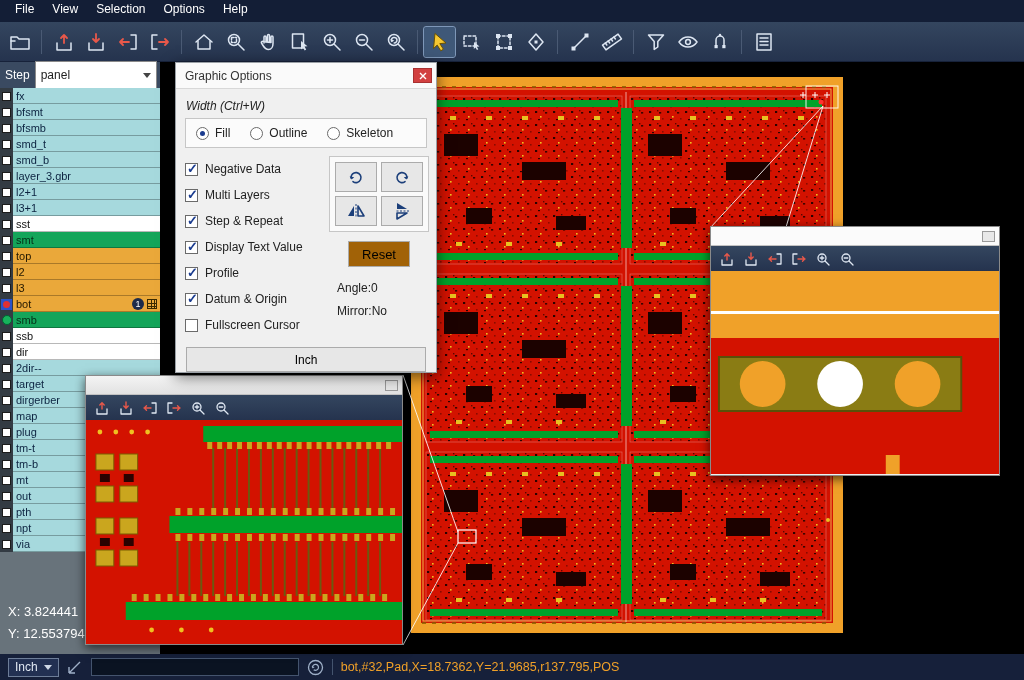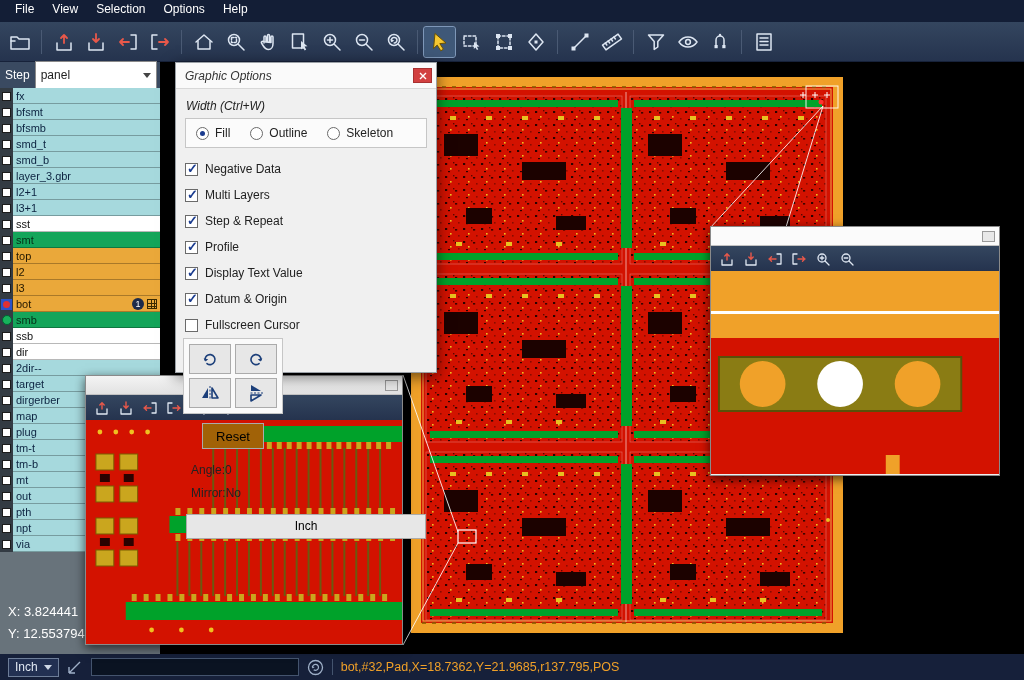--- a/index.html
+++ b/index.html
@@ -71,31 +71,31 @@
     align-items:center; gap:3px; padding:0 5px; }
   .wbtn { width:21px; height:20px; display:flex; align-items:center; justify-content:center; border-radius:2px; }
   .win-content { position:relative; overflow:hidden; }
   .win-content svg { display:block; width:100%; height:100%; }
 
   
   .dialog { position:absolute; left:175px; top:62px; width:262px; height:311px; background:#f0f0f0;
     border:1px solid #9aa0a6; box-shadow:0 4px 14px rgba(0,0,0,.55); font-size:12px; color:#222; z-index:9; }
   .dlg-title { height:26px; background:#fafafa; display:flex; align-items:center; padding:0 4px 0 9px;
     border-bottom:1px solid #d8d8d8; color:#333; }
-  .dlg-title .t { flex:1;font-style:italic; }
+  .dlg-title .t { flex:1; }
   .dlg-close { width:19px; height:15px; background:#d24040; border:1px solid #a83030; display:flex;
     align-items:center; justify-content:center; }
   .dlg-body { padding:8px 9px 6px 9px; }
   .dlg-width-label { margin:2px 0 5px 1px;font-style:italic; }
   .radio-group { border:1px solid #c6c6c6; background:#fbfbfb; padding:7px 10px; display:flex; gap:20px; }
   .radio-item { display:flex; align-items:center; gap:6px; }
   .radio { width:13px; height:13px; border-radius:50%; border:1px solid #6a6a6a; background:#fff; position:relative; }
   .radio.on::after { content:""; position:absolute; left:3px; top:3px; width:5px; height:5px;
     border-radius:50%; background:#1b3c8f; }
-  .dlg-cols { display:flex; margin-top:8px;flex-direction:column; }
+  .dlg-cols { display:flex; margin-top:8px; }
   .checks { flex:1; }
   .check-item { height:26px; display:flex; align-items:center; gap:7px; }
   .checkbox { width:13px; height:13px; border:1px solid #6a6a6a; background:#fff; position:relative; flex:none; }
   .checkbox.on::after { content:"\2713"; position:absolute; left:1px; top:-3px; font-size:13px;
     font-weight:bold; color:#1b3c8f; }
   .right-col { width:96px; flex:none; display:flex; flex-direction:column; align-items:center; }
   .btn-grid { display:grid; grid-template-columns:42px 42px; gap:4px; background:#fafafa;
     border:1px solid #c6c6c6; padding:5px; }
   .ibtn { height:30px; background:#e7e7e7; border:1px solid #ababab; display:flex;
     align-items:center; justify-content:center; }
@@ -631,25 +631,25 @@
             <div class="check-item">
               <span class="checkbox on"></span>
               <span>Multi Layers</span>
             </div>
             <div class="check-item">
               <span class="checkbox on"></span>
               <span>Step &amp; Repeat</span>
             </div>
             <div class="check-item">
               <span class="checkbox on"></span>
-              <span>Profile</span>
+              <span>Display Text Value</span>
             </div>
             <div class="check-item">
               <span class="checkbox on"></span>
-              <span>Display Text Value</span>
+              <span>Profile</span>
             </div>
             <div class="check-item">
               <span class="checkbox on"></span>
               <span>Datum &amp; Origin</span>
             </div>
             <div class="check-item">
               <span class="checkbox"></span>
               <span>Fullscreen Cursor</span>
             </div>
           </div>

